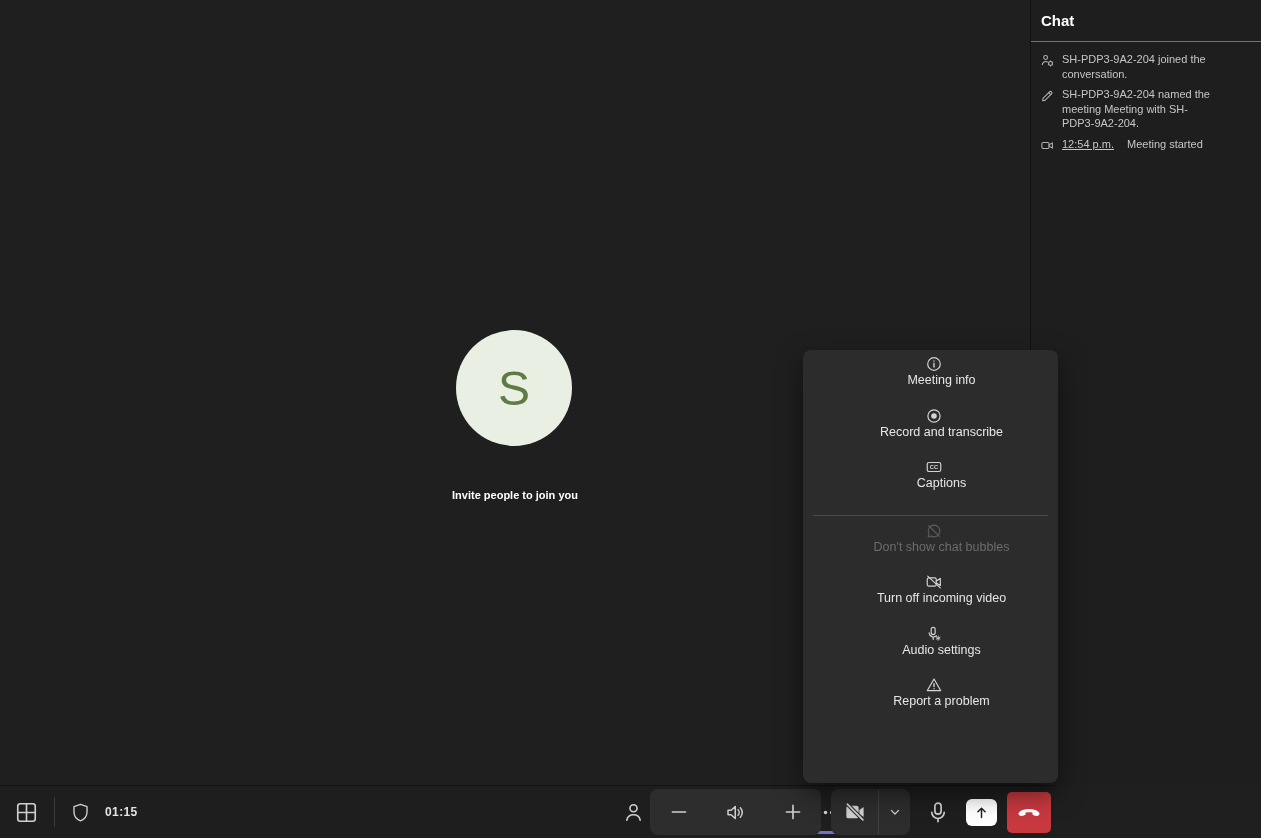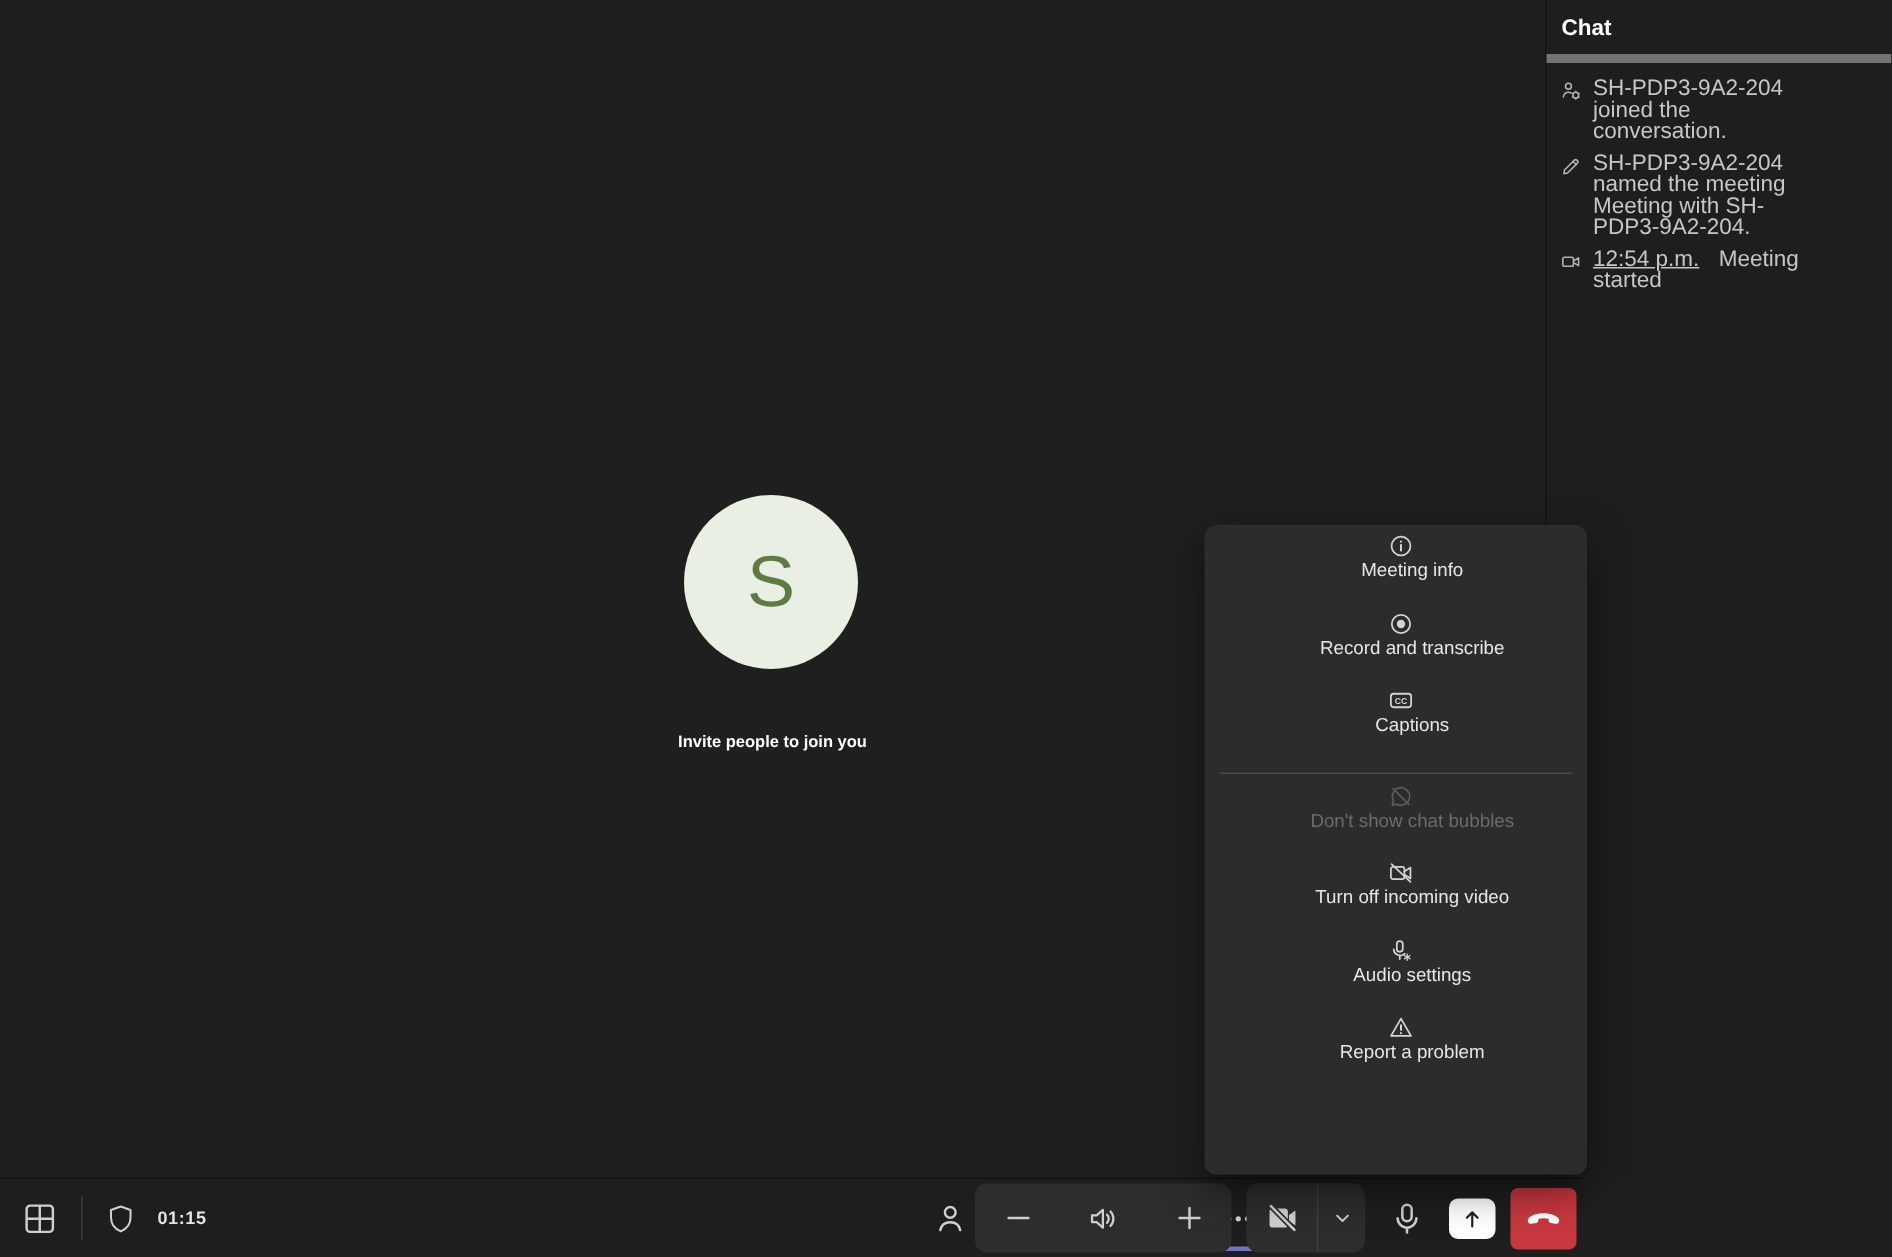--- a/index.html
+++ b/index.html
@@ -25,27 +25,27 @@
     color:#ffffff; font-size:11px; font-weight:700;
   }
 
   
   .chat-panel {
     position:absolute; right:0; top:0; width:231px; height:785px;
     background:#1e1e1e; border-left:1px solid #121212;
   }
   .chat-header {
     height:42px; display:flex; align-items:center; padding:0 10px;
-    border-bottom:6px solid #737373;
+    border-bottom:1px solid #737373;
   }
   .chat-title { color:#ffffff; font-size:15px; font-weight:700; }
   .chat-events { padding:10px 6px 0 9px; }
   .chat-event {
     display:flex; gap:7px; margin-bottom:6px;
-    color:#c6c6c6; font-size:15px; line-height:14.5px;
+    color:#c6c6c6; font-size:11px; line-height:14.5px;
   }
   .chat-event .ev-icon { flex:0 0 15px; color:#b2b2b2; padding-top:1px; }
   .chat-event .ev-text { width:154px; }
   .ev-time { margin-right:13px;text-decoration:underline; }
 
   
   .context-menu {
     position:absolute; left:803px; top:350px; width:255px; height:433px;
     background:#2c2c2d; border-radius:8px; padding-top:5px;
     box-shadow:0 10px 26px rgba(0,0,0,.5);

